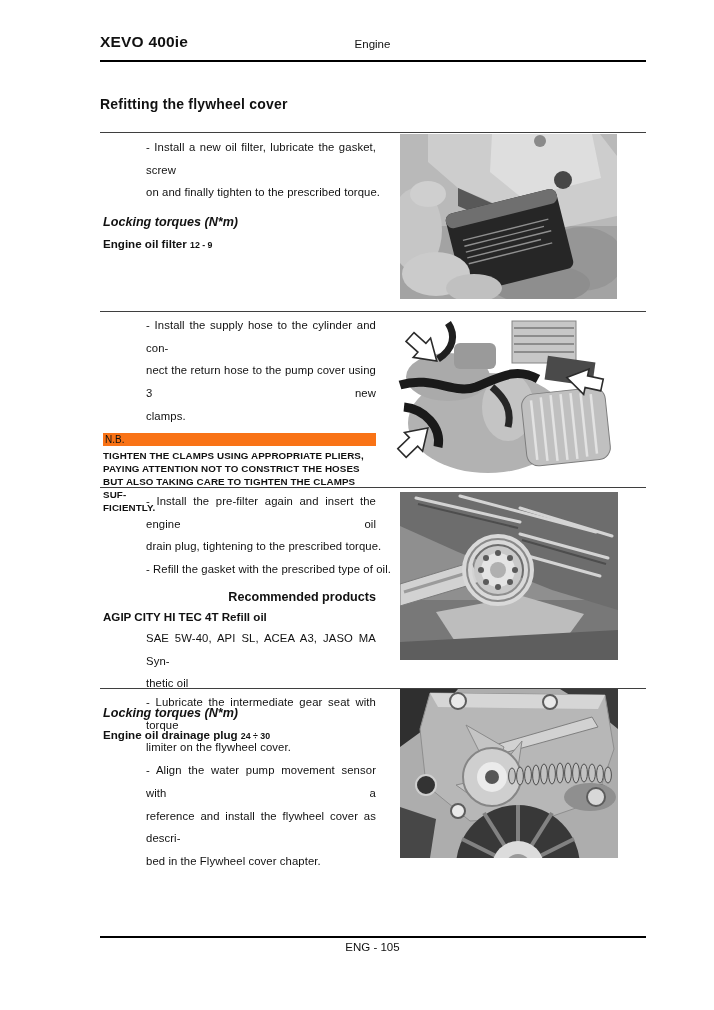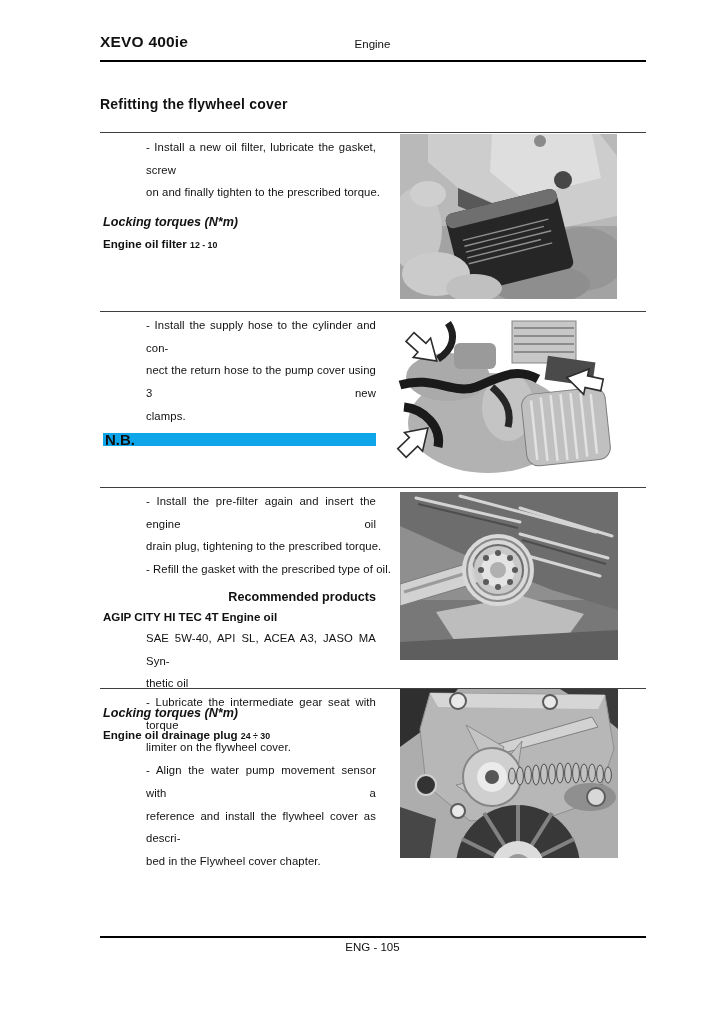--- a/index.html
+++ b/index.html
@@ -12,21 +12,21 @@
   .rule-strong{left:100px;width:546px;height:2px;background:#000;}
   .rule-thin{left:100px;width:546px;height:1px;background:#3f3f3f;}
   .page-title{left:100px;top:96px;font-size:14px;font-weight:bold;letter-spacing:.2px;}
   
   .txtcol{left:103px;width:273px;}
   .bl{font-size:11.3px;line-height:22.7px;letter-spacing:.1px;white-space:nowrap;margin-left:43px;}
   .bl.jfy{white-space:normal;text-align:justify;text-align-last:justify;}
   .h-torque{font-size:12.6px;font-weight:bold;line-height:15px;margin-top:11px;font-style:italic;}
   .torque-line{font-size:11.6px;font-weight:bold;line-height:15px;margin-top:6px;}
   .torque-val{font-size:8.8px;font-weight:bold;}
-  .nb-bar{margin-top:5px;background:#0ea5e9;font-size:15px;font-weight:bold;
+  .nb-bar{margin-top:5px;background:#f97316;font-size:10px;font-weight:normal;
           line-height:13px;padding:0 2px;}
   .note{margin-top:3px;font-size:9.8px;font-weight:bold;line-height:13.2px;letter-spacing:.1px;}
   .h-rec{font-size:12.6px;font-weight:bold;line-height:15px;margin-top:9px;text-align:right;}
   .prod{font-size:11.6px;font-weight:bold;line-height:21px;margin-top:1px;}
   
   .photo{background:#fff;}
   .photo svg{display:block;width:100%;height:100%;}
   
   .ftr-text{left:100px;top:941px;width:545px;text-align:center;font-size:11.5px;}
 </style>
@@ -45,21 +45,21 @@
   <div class="abs rule-thin" style="top:311px"></div>
   <div class="abs rule-thin" style="top:487px"></div>
   <div class="abs rule-thin" style="top:688px"></div>
 
   <div class="abs txtcol" style="top:136px">
     <div class="bl jfy">- Install a new oil filter, lubricate the gasket, screw</div>
     <div class="bl">on and finally tighten to the prescribed torque.</div>
     <div class="h-torque">Locking torques (N*m)</div>
     <div class="torque-line">
       <span>Engine oil filter</span>
-      <span class="torque-val">12 - 10</span>
+      <span class="torque-val">12 - 9</span>
     </div>
   </div>
 
   <div class="abs photo" style="left:400px;top:134px;width:217px;height:165px">
     <svg viewBox="0 0 217 165" preserveAspectRatio="none">
       <rect width="217" height="165" fill="#b9b9b9"></rect>
       <rect y="92" width="217" height="73" fill="#a3a3a3"></rect>
       <ellipse cx="182" cy="125" rx="42" ry="32" fill="#969696"></ellipse>
       <ellipse cx="140" cy="150" rx="50" ry="20" fill="#8e8e8e"></ellipse>
       <polygon points="28,0 200,0 217,22 217,82 152,96 96,70 58,54 28,28" fill="#cdcdcd"></polygon>
@@ -83,20 +83,26 @@
       <ellipse cx="74" cy="154" rx="28" ry="14" fill="#c0c0c0"></ellipse>
       <ellipse cx="28" cy="60" rx="18" ry="13" fill="#cfcfcf"></ellipse>
     </svg>
   </div>
 
   <div class="abs txtcol" style="top:314px">
     <div class="bl jfy">- Install the supply hose to the cylinder and con-</div>
     <div class="bl jfy">nect the return hose to the pump cover using 3 new</div>
     <div class="bl">clamps.</div>
     <div class="nb-bar">N.B.</div>
+    <div class="note">
+      <div>TIGHTEN THE CLAMPS USING APPROPRIATE PLIERS,</div>
+      <div>PAYING ATTENTION NOT TO CONSTRICT THE HOSES</div>
+      <div>BUT ALSO TAKING CARE TO TIGHTEN THE CLAMPS SUF-</div>
+      <div>FICIENTLY.</div>
+    </div>
   </div>
 
   <div class="abs photo" style="left:396px;top:315px;width:222px;height:165px">
     <svg viewBox="0 0 222 165" preserveAspectRatio="none">
       <rect width="222" height="165" fill="#ffffff"></rect>
       <ellipse cx="92" cy="108" rx="80" ry="50" fill="#b2b2b2"></ellipse>
       <ellipse cx="52" cy="62" rx="42" ry="24" fill="#aaaaaa"></ellipse>
       <ellipse cx="112" cy="92" rx="26" ry="34" fill="#c4c4c4"></ellipse>
       <g transform="rotate(-6 168 112)">
         <rect x="128" y="76" width="84" height="72" rx="12" fill="#c0c0c0" stroke="#7d7d7d" stroke-width="1"></rect>
@@ -131,21 +137,21 @@
         <path transform="translate(6,138) rotate(-44)" d="M0,-6 L16,-6 L16,-13 L36,0 L16,13 L16,6 L0,6 Z"></path>
       </g>
     </svg>
   </div>
 
   <div class="abs txtcol" style="top:490px">
     <div class="bl jfy">- Install the pre-filter again and insert the engine oil</div>
     <div class="bl">drain plug, tightening to the prescribed torque.</div>
     <div class="bl">- Refill the gasket with the prescribed type of oil.</div>
     <div class="h-rec">Recommended products</div>
-    <div class="prod">AGIP CITY HI TEC 4T Engine oil</div>
+    <div class="prod">AGIP CITY HI TEC 4T Refill oil</div>
     <div class="bl jfy">SAE 5W-40, API SL, ACEA A3, JASO MA Syn-</div>
     <div class="bl">thetic oil</div>
     <div class="h-torque">Locking torques (N*m)</div>
     <div class="torque-line">
       <span>Engine oil drainage plug</span>
       <span class="torque-val">24 ÷ 30</span>
     </div>
   </div>
 
   <div class="abs photo" style="left:400px;top:492px;width:218px;height:168px">

